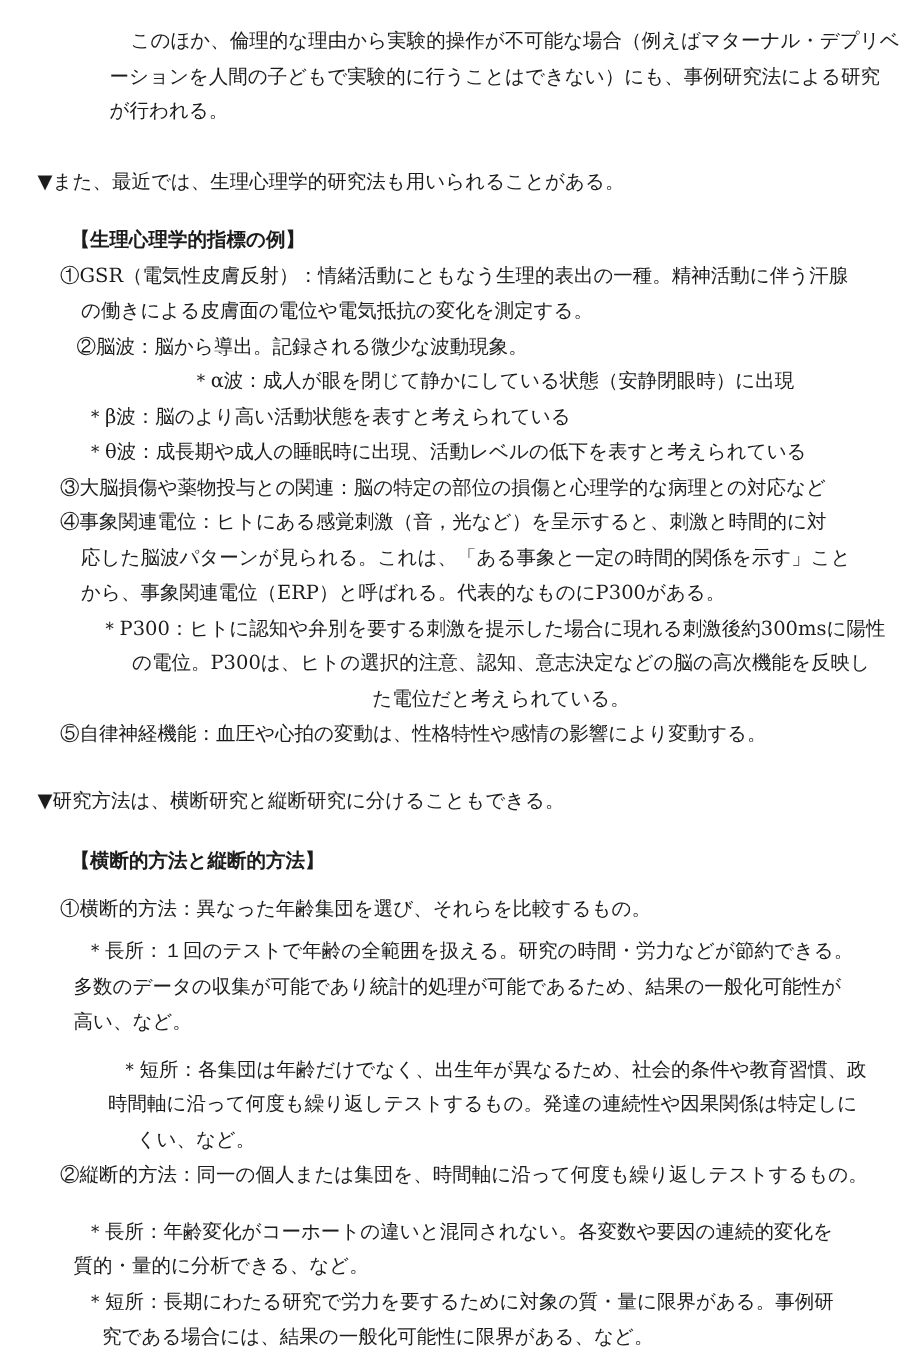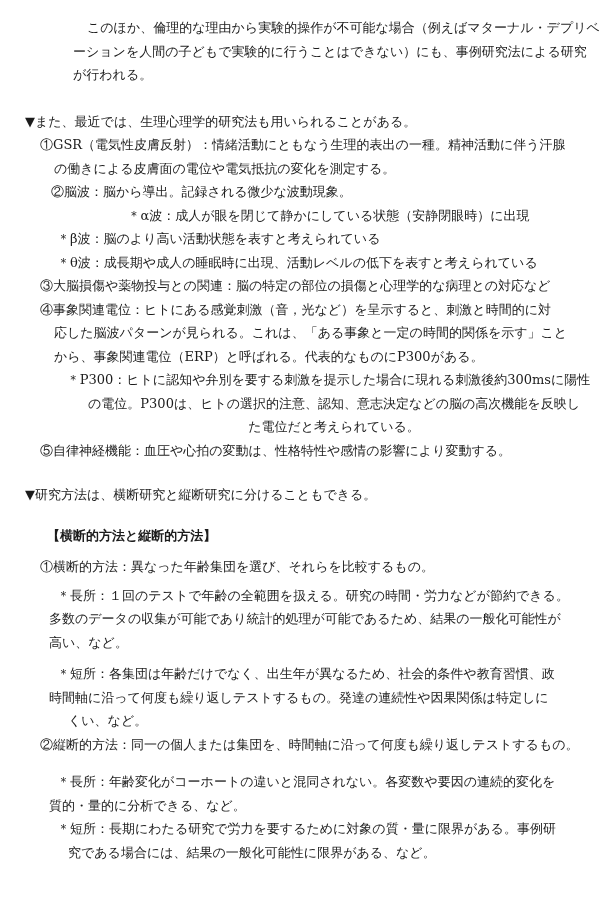--- a/index.html
+++ b/index.html
@@ -34,20 +34,23 @@
 <body>
 
 <div class="page">
     <div class="blk b-paragraph" style="margin-top: 0px;">
       <div class="ln" style="margin-left: 87px;">このほか、倫理的な理由から実験的操作が不可能な場合（例えばマターナル・デプリベ</div>
       <div class="ln" style="margin-left: 73px;">ーションを人間の子どもで実験的に行うことはできない）にも、事例研究法による研究</div>
       <div class="ln" style="margin-left: 73px;">が行われる。</div>
     </div>
     <div class="blk b-bullet" style="margin-top: 23px;">
       <div class="ln" style="margin-left: 25px;">▼また、最近では、生理心理学的研究法も用いられることがある。</div>
+    </div>
+    <div class="blk b-heading" style="margin-top: 16px;">
+      <div class="ln" style="margin-left: 47px;">【生理心理学的指標の例】</div>
     </div>
     <div class="blk b-numbered" style="margin-top: 0px;">
       <div class="ln" style="margin-left: 40px;">①GSR（電気性皮膚反射）：情緒活動にともなう生理的表出の一種。精神活動に伴う汗腺</div>
       <div class="ln" style="margin-left: 54px;">の働きによる皮膚面の電位や電気抵抗の変化を測定する。</div>
     </div>
     <div class="blk b-numbered" style="margin-top: 0px; padding-left: 11px;">
       <div class="ln" style="margin-left: 40px;">②脳波：脳から導出。記録される微少な波動現象。</div>
     </div>
     <div class="blk b-sub" style="margin-top: 0px;">
       <div class="ln" style="margin-left: 57px; text-align: center;">＊α波：成人が眼を閉じて静かにしている状態（安静閉眼時）に出現</div>
@@ -81,21 +84,21 @@
       <div class="ln" style="margin-left: 47px;">【横断的方法と縦断的方法】</div>
     </div>
     <div class="blk b-numbered" style="margin-top: 8px;">
       <div class="ln" style="margin-left: 40px;">①横断的方法：異なった年齢集団を選び、それらを比較するもの。</div>
     </div>
     <div class="blk b-sub-out" style="margin-top: 5px;">
       <div class="ln" style="margin-left: 57px;">＊長所：１回のテストで年齢の全範囲を扱える。研究の時間・労力などが節約できる。</div>
       <div class="ln" style="margin-left: 49px;">多数のデータの収集が可能であり統計的処理が可能であるため、結果の一般化可能性が</div>
       <div class="ln" style="margin-left: 49px;">高い、など。</div>
     </div>
-    <div class="blk b-sub-mixed" style="margin-top: 8px;">
+    <div class="blk b-sub-mixed" style="margin-top: 8px; padding-left: 23px;">
       <div class="ln" style="margin-left: 57px;">＊短所：各集団は年齢だけでなく、出生年が異なるため、社会的条件や教育習慣、政</div>
       <div class="ln" style="margin-left: 49px;">時間軸に沿って何度も繰り返しテストするもの。発達の連続性や因果関係は特定しに</div>
       <div class="ln" style="margin-left: 68px;">くい、など。</div>
     </div>
     <div class="blk b-numbered" style="margin-top: 0px;">
       <div class="ln" style="margin-left: 40px;">②縦断的方法：同一の個人または集団を、時間軸に沿って何度も繰り返しテストするもの。</div>
     </div>
     <div class="blk b-sub-out" style="margin-top: 14px;">
       <div class="ln" style="margin-left: 57px;">＊長所：年齢変化がコーホートの違いと混同されない。各変数や要因の連続的変化を</div>
       <div class="ln" style="margin-left: 49px;">質的・量的に分析できる、など。</div>

